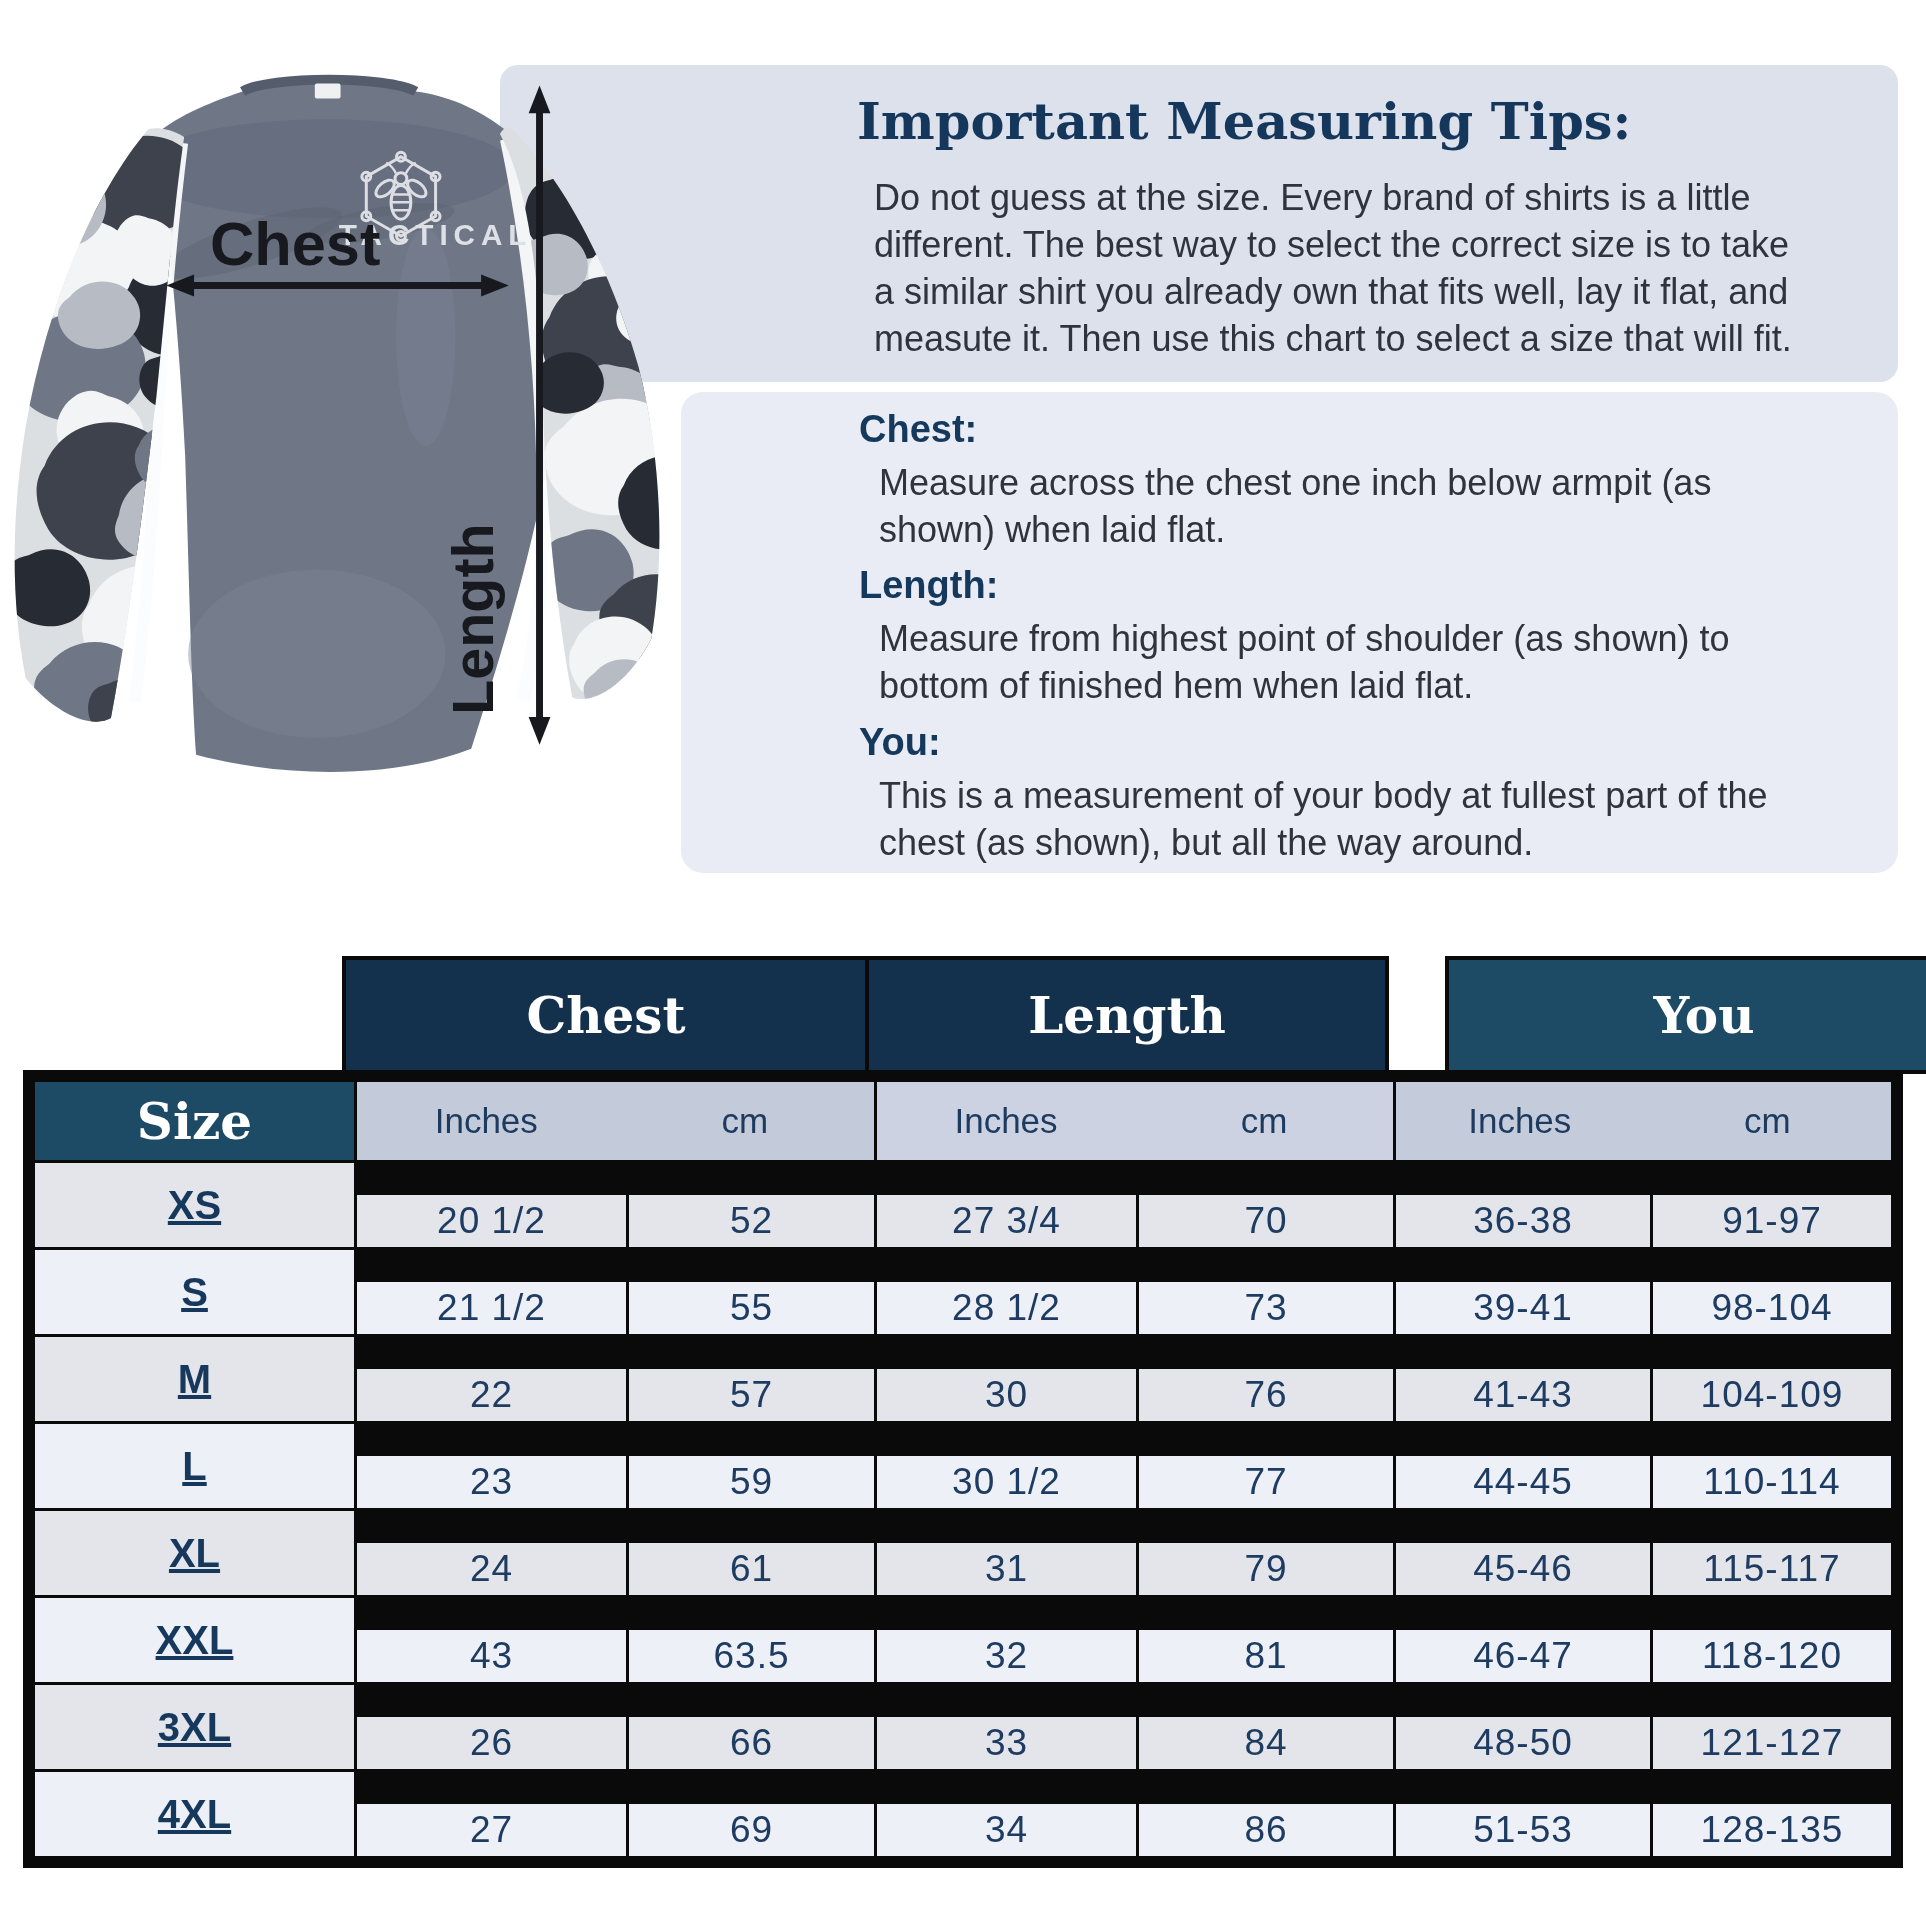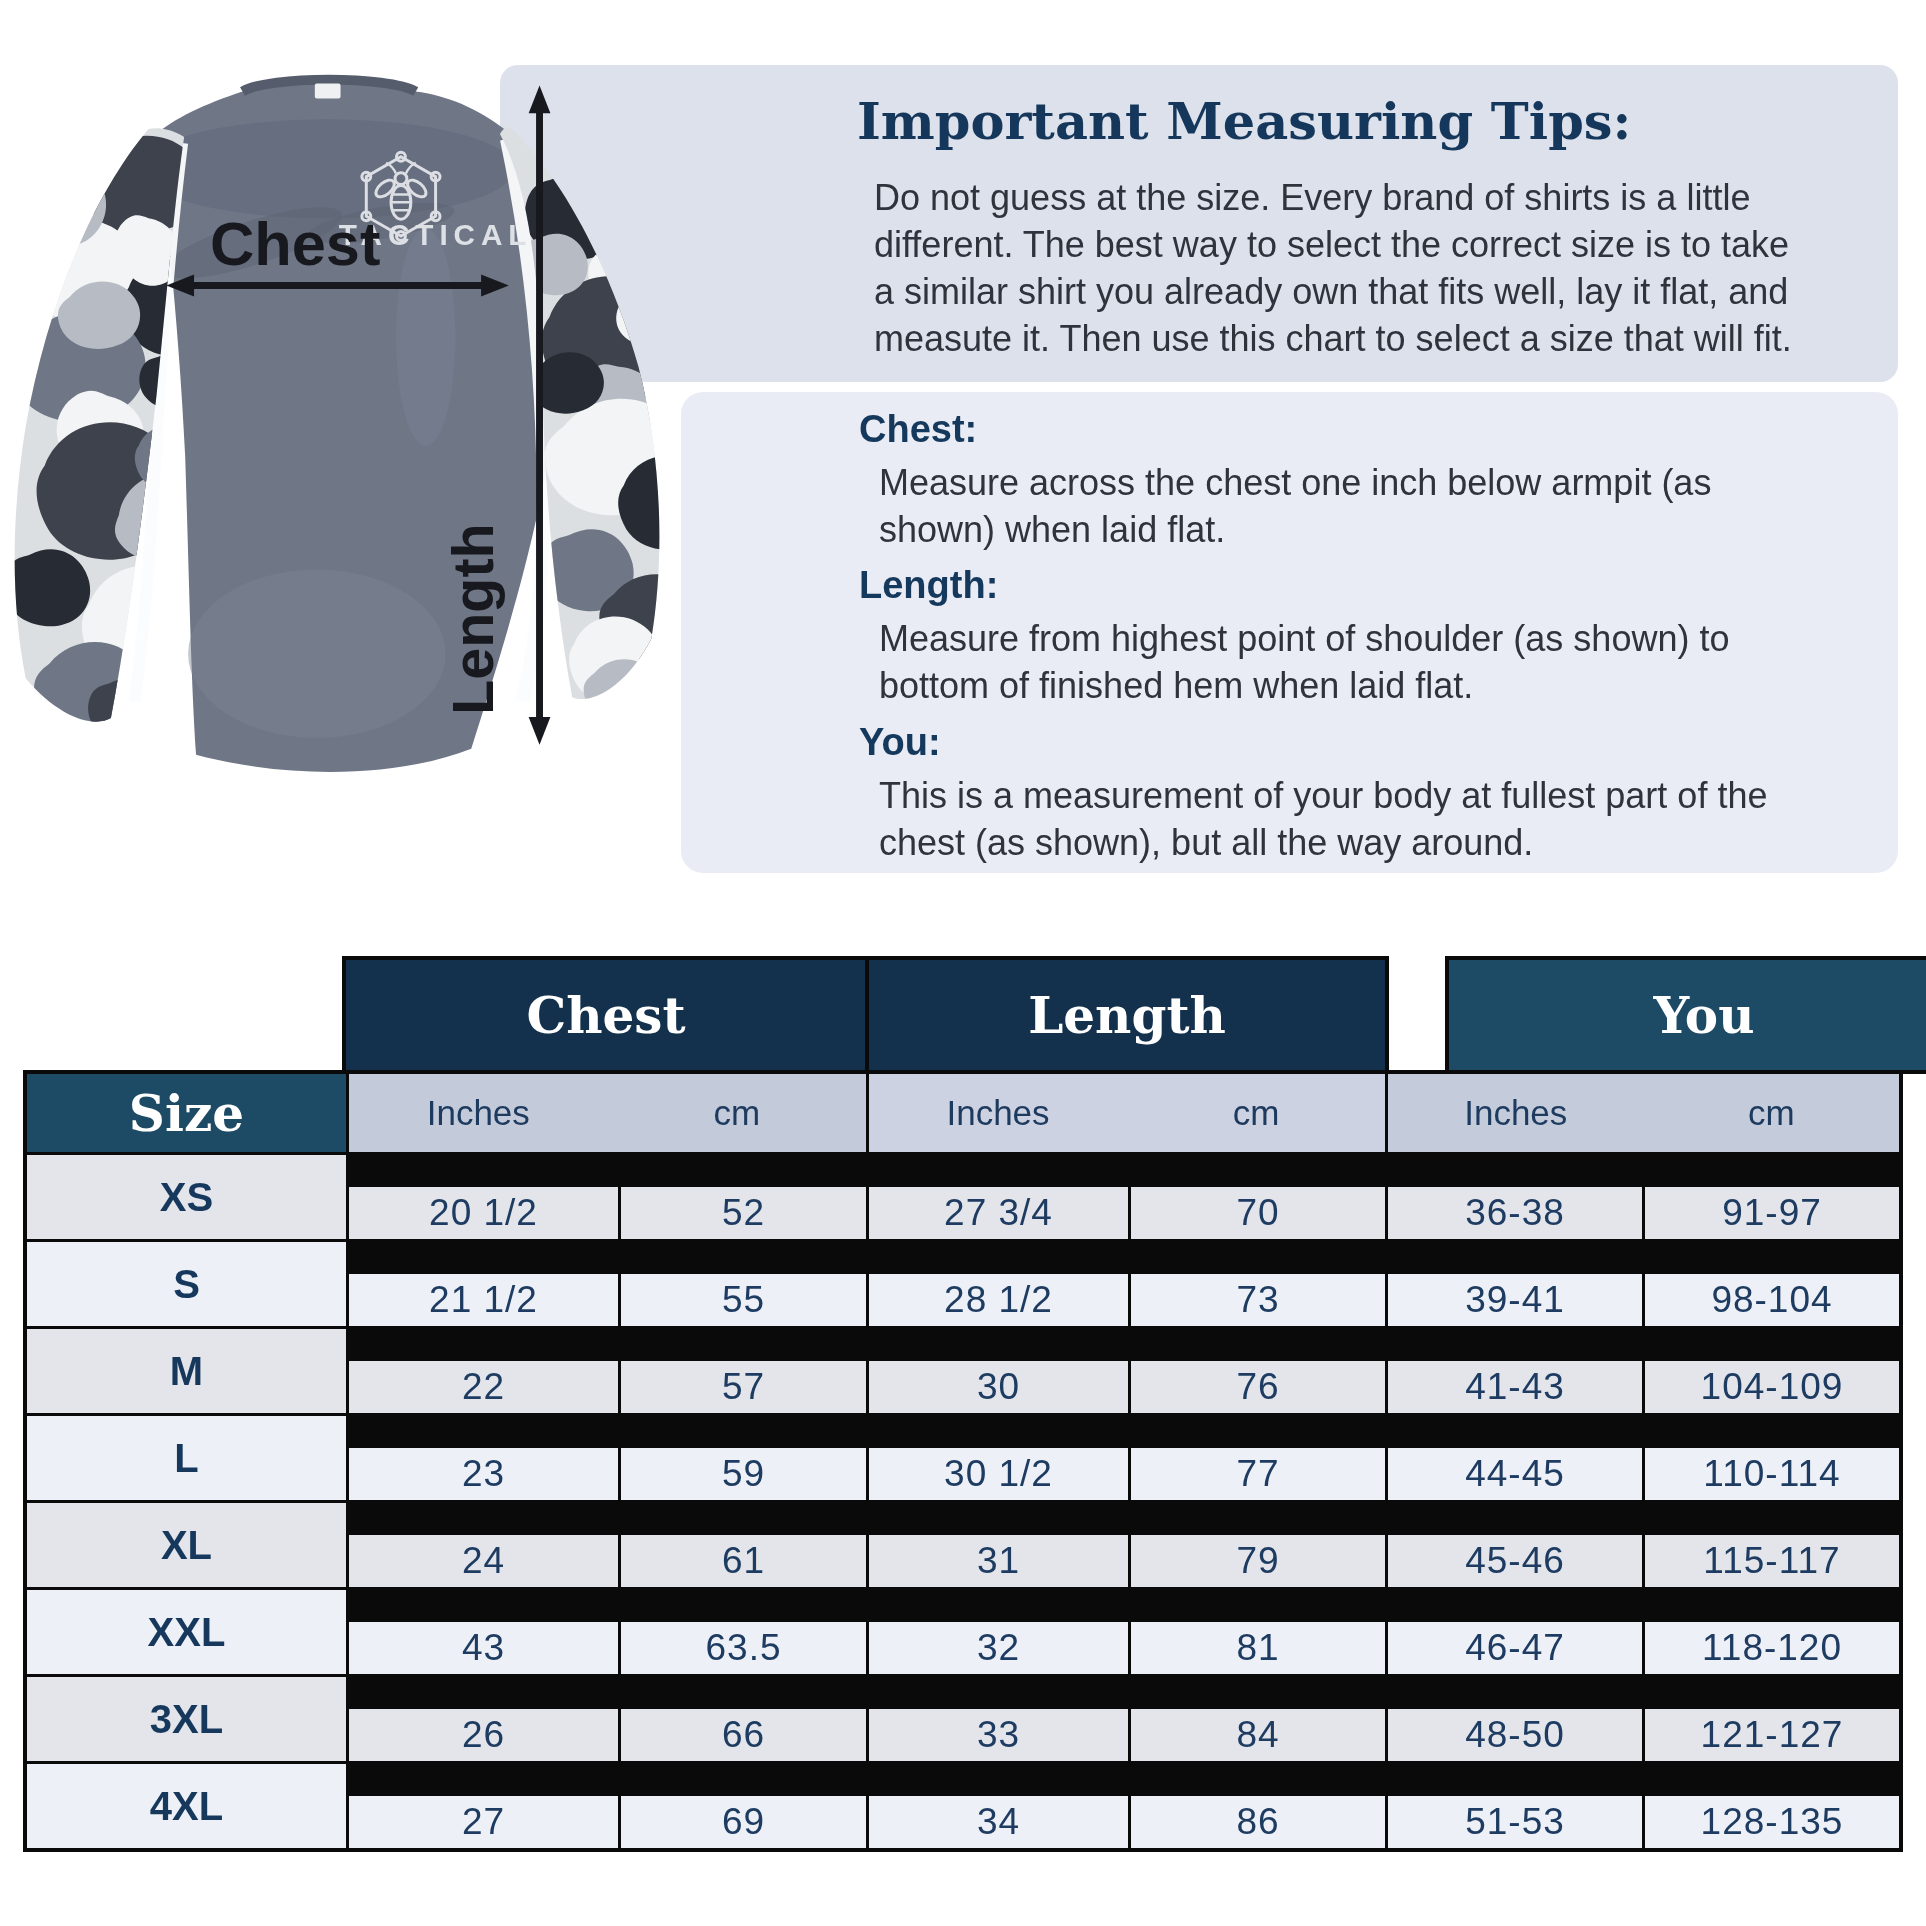--- a/index.html
+++ b/index.html
@@ -31,28 +31,28 @@
              border:4px solid #0a0a0b;display:flex;align-items:center;justify-content:center;
              font-family:"DejaVu Serif",serif;font-weight:bold;font-size:50px;color:#ffffff;}
   .gb-chest{left:342px;width:528px;background:#13314c;}
   .gb-length{left:865px;width:524px;background:#13314c;}
   .gb-you{left:1445px;width:518px;background:#1d4b66;}
 
   .grid{position:absolute;left:23px;top:1070px;width:1880px;box-sizing:border-box;
         background:#0a0a0b;display:grid;
         grid-template-columns:319px 269px 245px 259px 254px 254px 1fr;
         grid-template-rows:78px repeat(8,84px);
-        gap:3px;padding:4px;}
+        gap:3px;padding:12px;}
   .cell{display:flex;align-items:center;justify-content:center;}
   .corner{background:#1d4b66;color:#ffffff;font-family:"DejaVu Serif",serif;
           font-weight:bold;font-size:50px;}
   .units{grid-column:span 2;display:flex;align-items:center;}
   .units span{flex:1;text-align:center;font-size:35px;color:#1d3a5f;}
   .u-chest{background:#c3cada;} .u-len{background:#ccd2e1;} .u-you{background:#c4ccdc;}
-  .size-cell{font-weight:bold;font-size:40px;color:#16385d;}
+  .size-cell{font-weight:bold;font-size:40px;color:#16385d;text-decoration:underline;}
   .val{font-size:37px;color:#1e3c61;letter-spacing:1px;margin-top:32px;}
   .r-odd{background:#e3e5ea;} .r-even{background:#eef0f7;}
 </style>
 </head>
 <body>
 
 <div class="page">
 
   <div class="card-tips"></div>
   <div class="card-info"></div>

